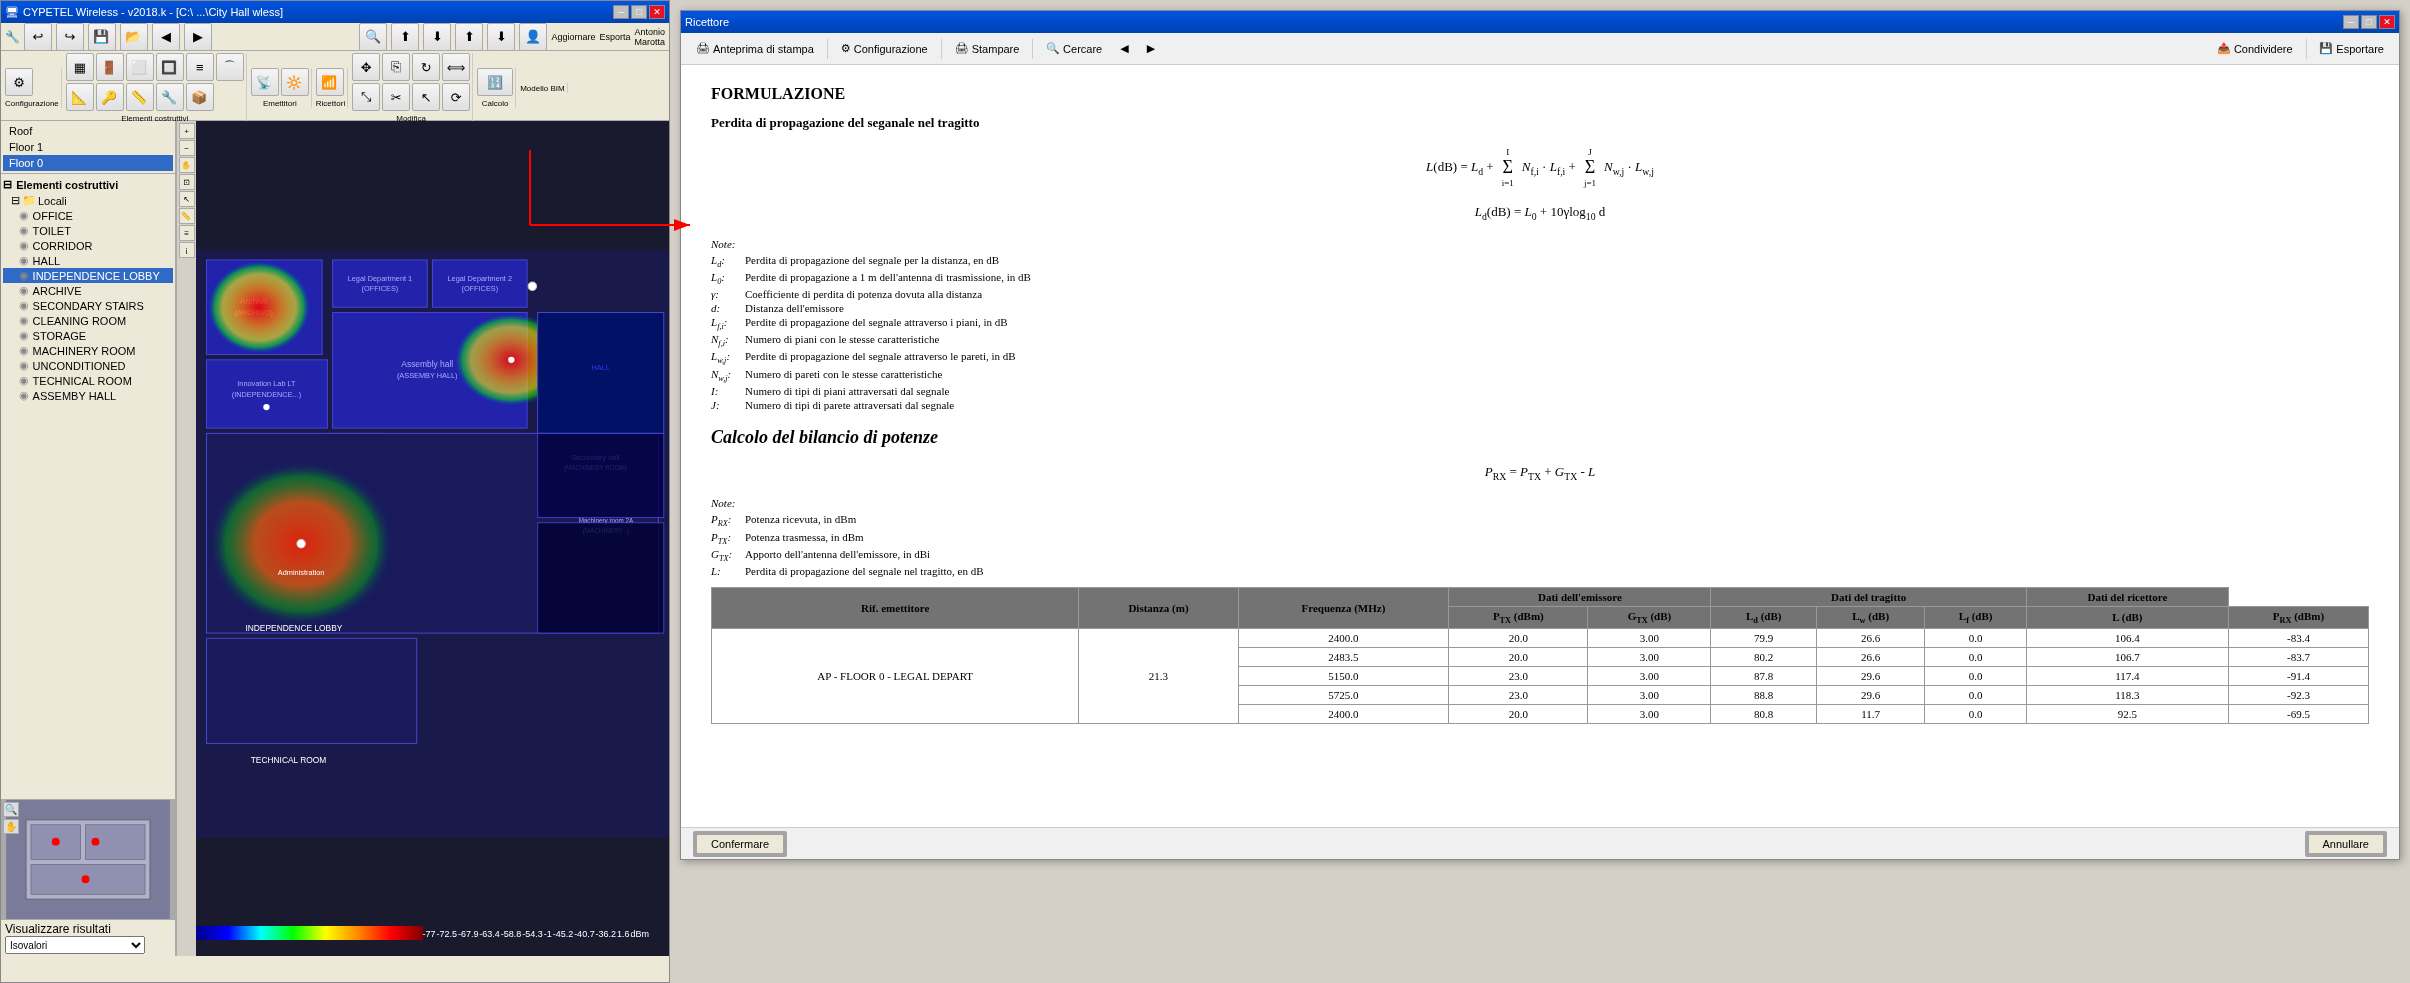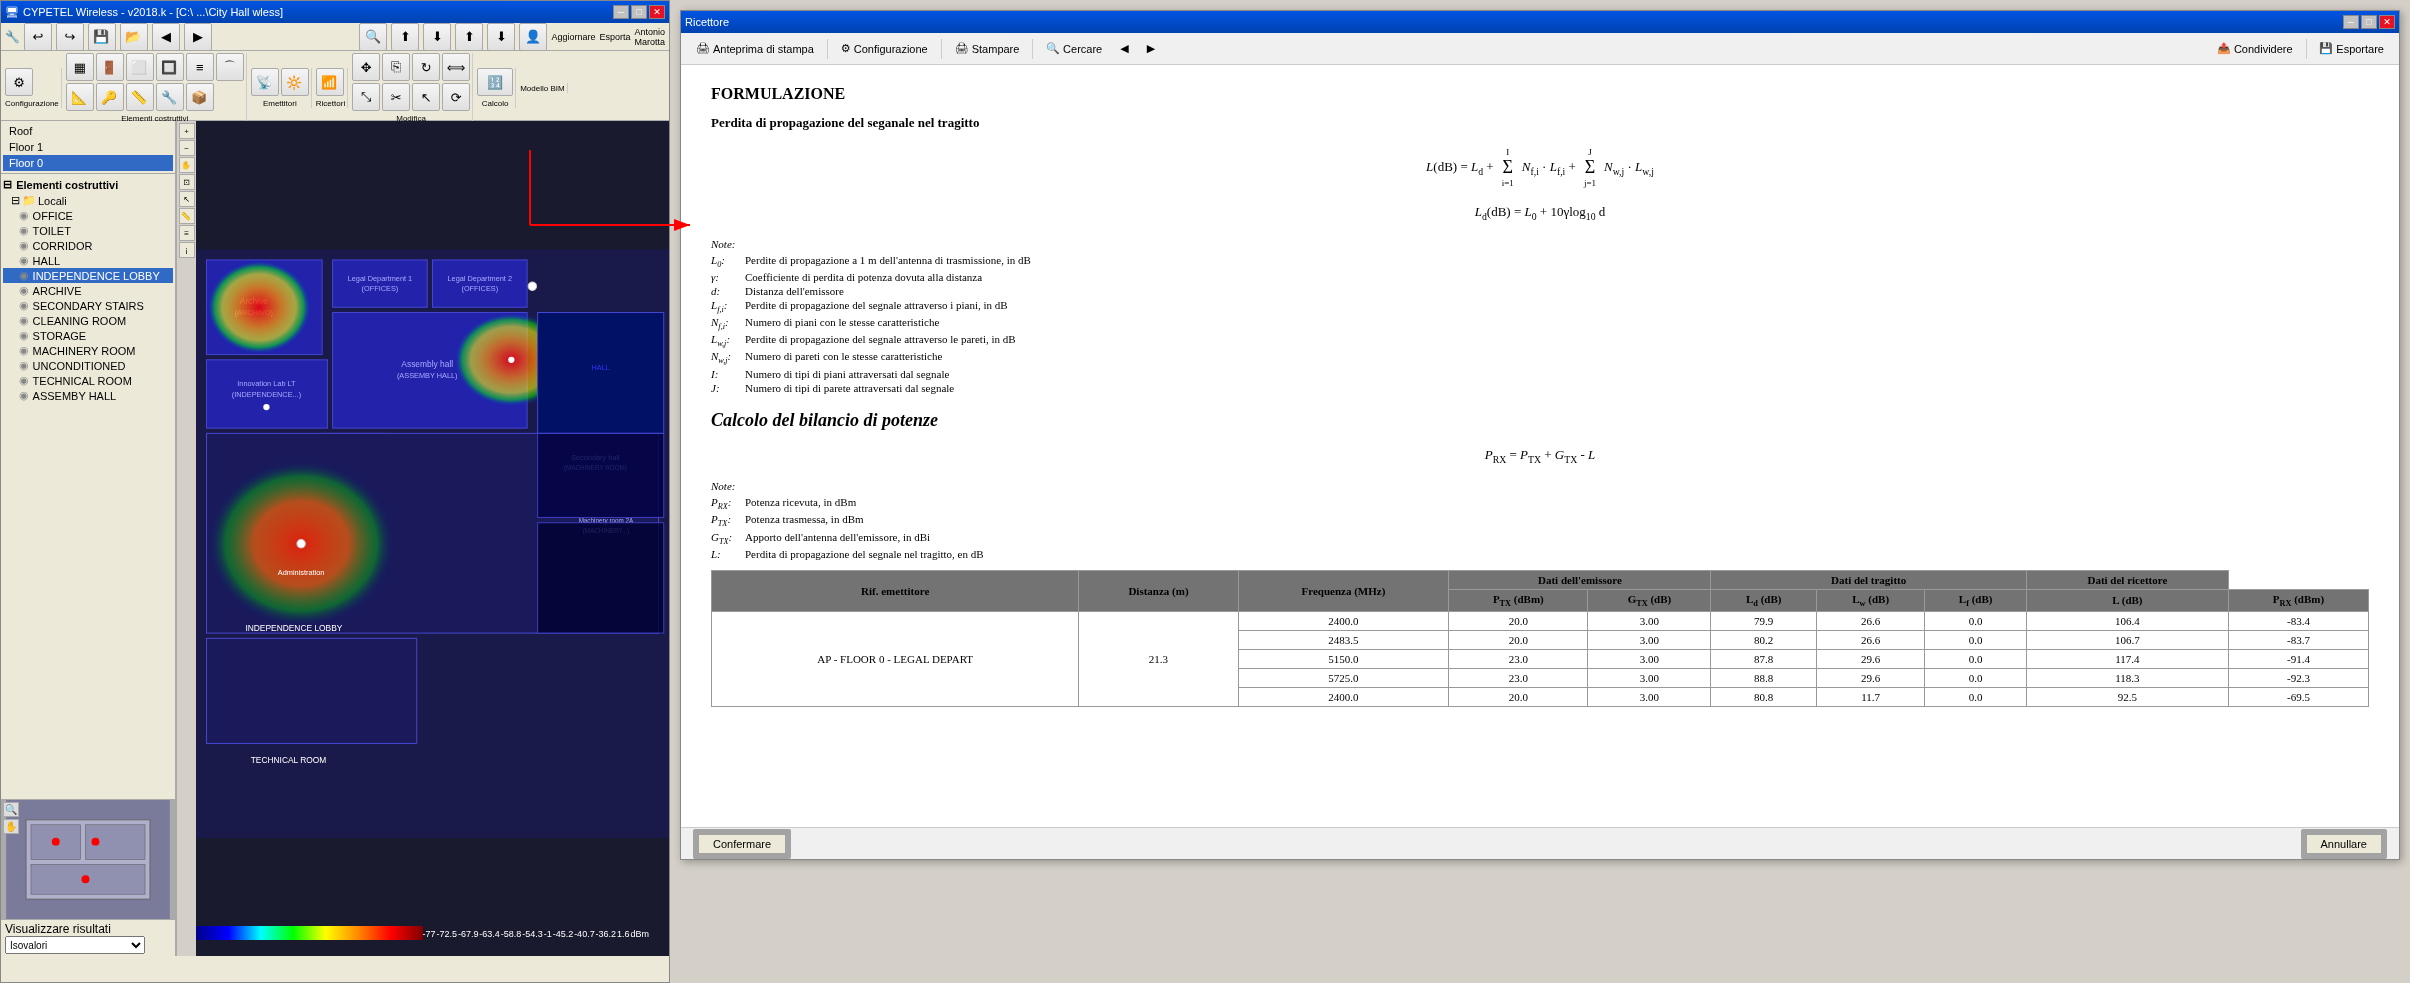--- a/index.html
+++ b/index.html
@@ -294,21 +294,21 @@
       background: #f0f0f0;
       border-top: 1px solid #ccc;
       display: flex;
       align-items: center;
       justify-content: space-between;
       padding: 0 12px;
     }
     .ric-bottom-btn {
       padding: 3px 14px;
       background: #ece9d8;
-      border: 6px solid #a3a3a3;
+      border: 4px solid #a3a3a3;
       cursor: pointer;
       font-size: 11px;
       border-radius: 2px;
     }
 
     
     sub { font-size: 0.75em; }
 
     .formula-line {
       display: flex;
@@ -732,20 +732,24 @@
     </div>
 
     <div class="formula-center">
       <div class="formula-line">
         <span><i>L</i><sub>d</sub>(dB) = <i>L</i><sub>0</sub> + 10γlog<sub>10</sub> d</span>
       </div>
     </div>
 
     <div class="notes-section">
       <div style="font-size:11px; margin-bottom:4px; font-style:italic;">Note:</div>
+      <div class="note-item">
+        <span class="note-sym"><i>L<sub>d</sub></i>:</span>
+        <span>Perdita di propagazione del segnale per la distanza, en dB</span>
+      </div>
       <div class="note-item">
         <span class="note-sym"><i>L<sub>0</sub></i>:</span>
         <span>Perdite di propagazione a 1 m dell'antenna di trasmissione, in dB</span>
       </div>
       <div class="note-item">
         <span class="note-sym">γ:</span>
         <span>Coefficiente di perdita di potenza dovuta alla distanza</span>
       </div>
       <div class="note-item">
         <span class="note-sym">d:</span>

